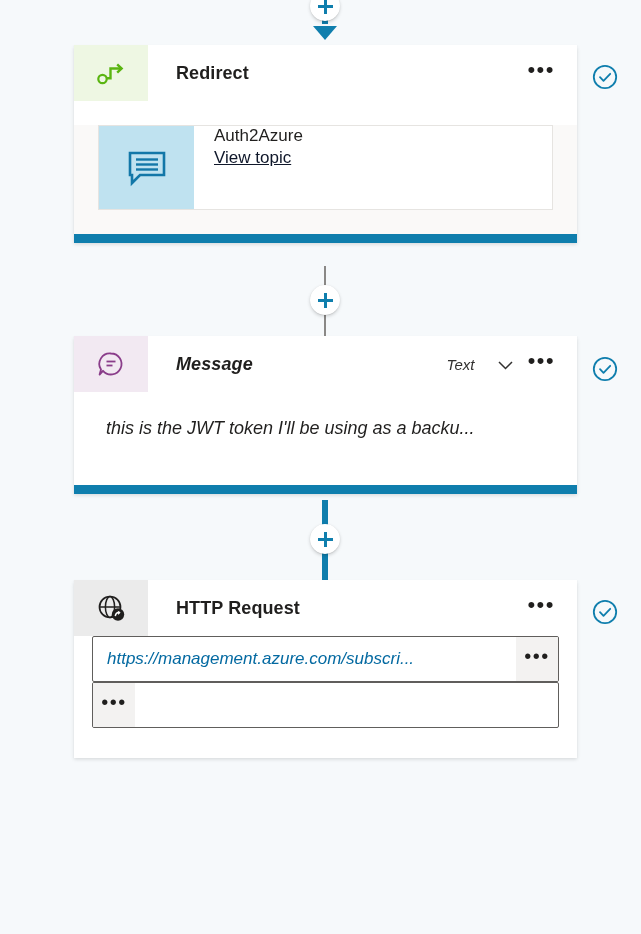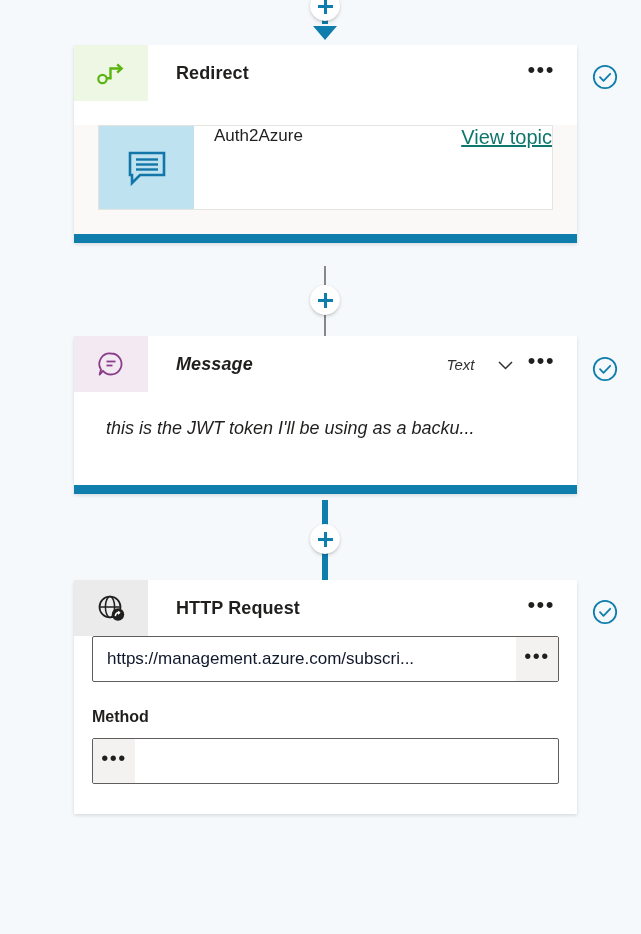--- a/index.html
+++ b/index.html
@@ -157,29 +157,29 @@
     width: 95px;
     flex: 0 0 95px;
     background: #bfe2f0;
     display: flex;
     align-items: center;
     justify-content: center;
   }
   .topic-text {
     flex: 1;
     display: flex;
-    flex-direction: row;
-    justify-content: space-between;
+    flex-direction: column;
+    justify-content: flex-start;
     padding-left: 20px;
     gap: 2px;
   }
   .topic-name { font-size: 17px; color: #201f1e; }
   .topic-link {
-    font-size: 20px;
-    color: #0f766e;
+    font-size: 17px;
+    color: #0f172a;
     text-decoration: underline;
     cursor: pointer;
     width: fit-content;
   }
 
   
   .message-text {
     padding: 26px 32px 46px 32px;
     font-size: 18px;
     color: #201f1e;
@@ -204,23 +204,24 @@
     height: 46px;
     background: #ffffff;
     overflow: hidden;
   }
   .input-value {
     flex: 1;
     display: flex;
     align-items: center;
     padding-left: 14px;
     font-size: 17px;
-    color: #0f172a;
+    color: #0369a1;
     white-space: nowrap;
     overflow: hidden;
+    font-style: italic;
   }
   .input-ellipsis {
     width: 42px;
     flex: 0 0 42px;
     background: #f3f2f1;
     display: flex;
     align-items: center;
     justify-content: center;
     cursor: pointer;
     font-size: 20px;
@@ -349,23 +350,20 @@
     <div class="node-body body-white">
 
       <div class="field-block">
         <div class="input-row">
           <div class="input-value">https://management.azure.com/subscri...</div>
           <div class="input-ellipsis">•••</div>
         </div>
       </div>
 
       <div class="field-block">
-        <div class="field-label">
-          <span>Method</span><span class="req-star"></span>
-        </div>
         <div class="input-row">
           <div class="input-ellipsis">•••</div>
         </div>
       </div>
 
       <div style="height:30px;"></div>
     </div>
   </div>
   <div class="status-check" style="top:599px;">
     <svg width="26" height="26" viewBox="0 0 26 26" aria-hidden="true">

